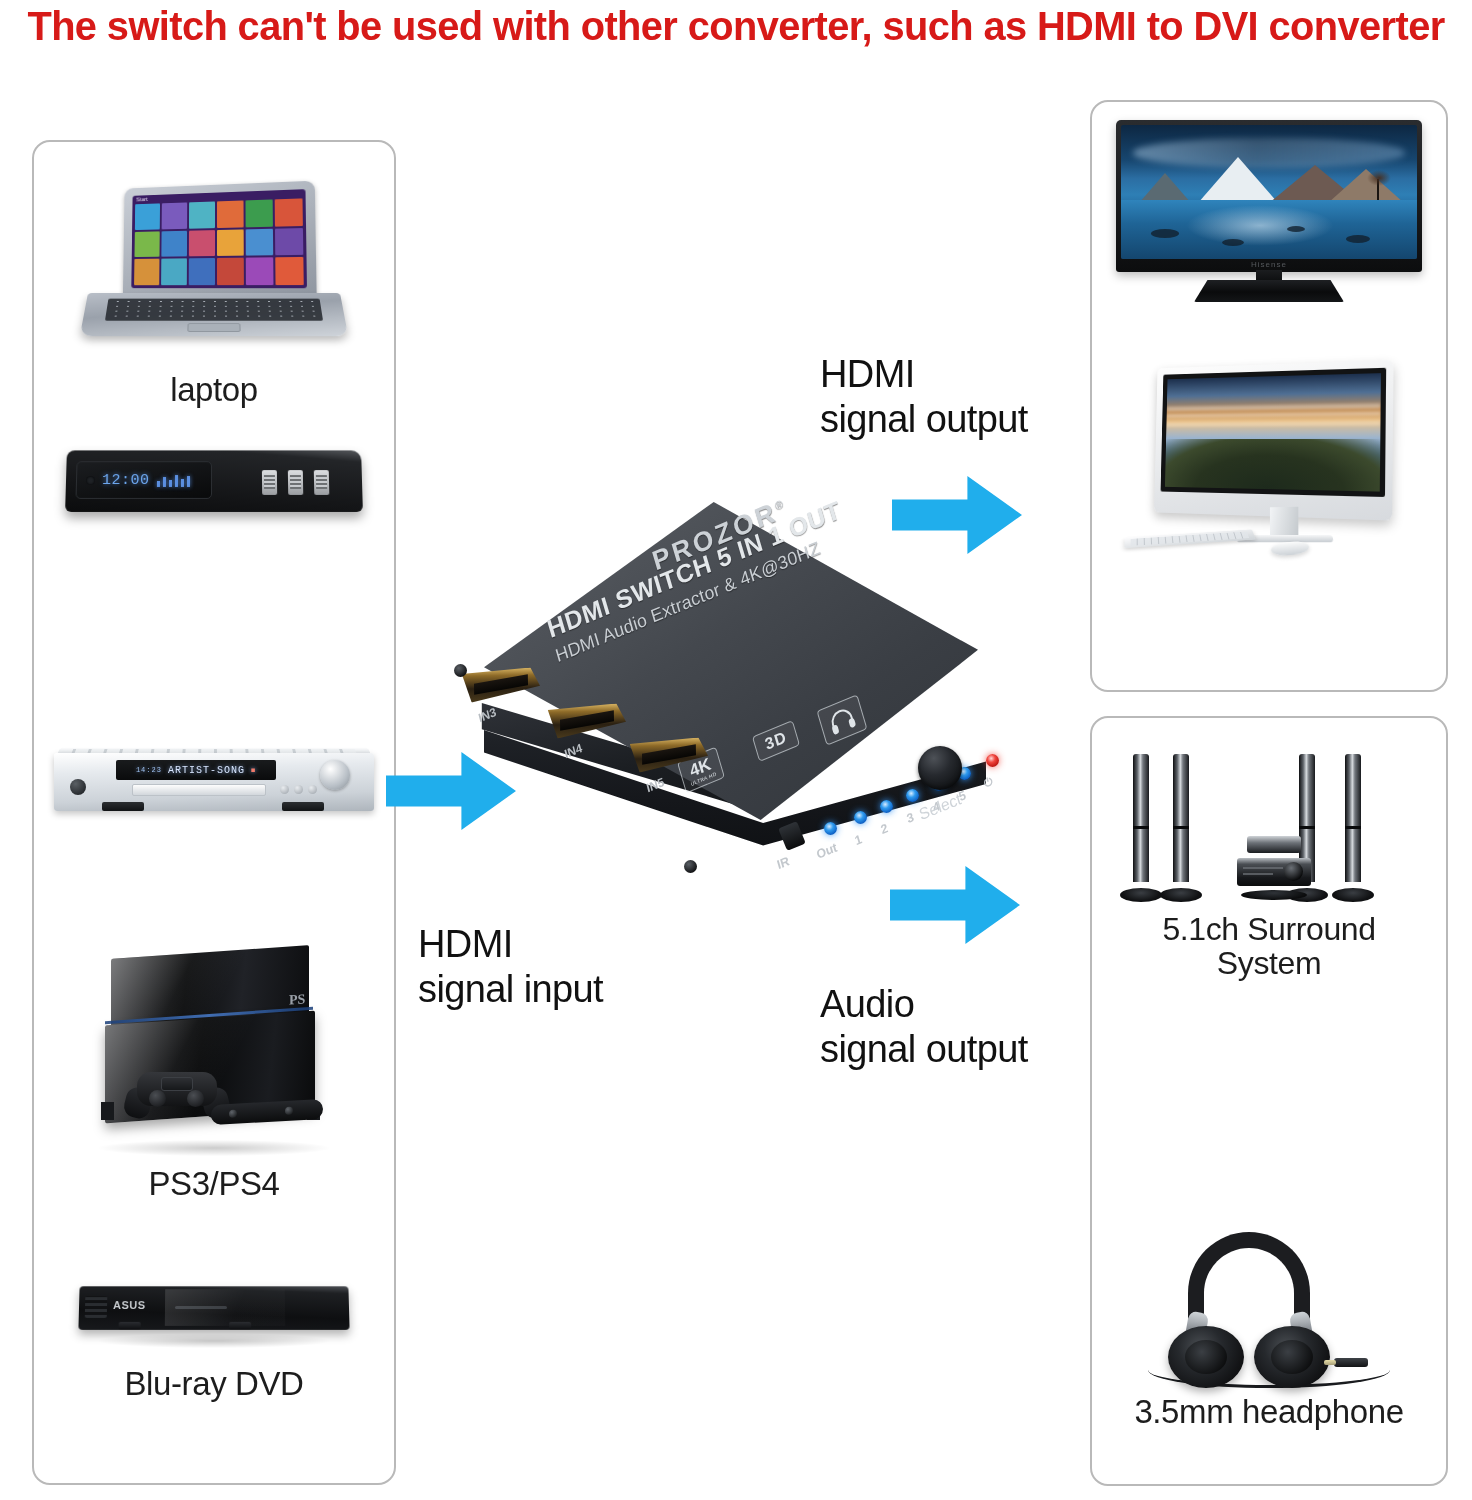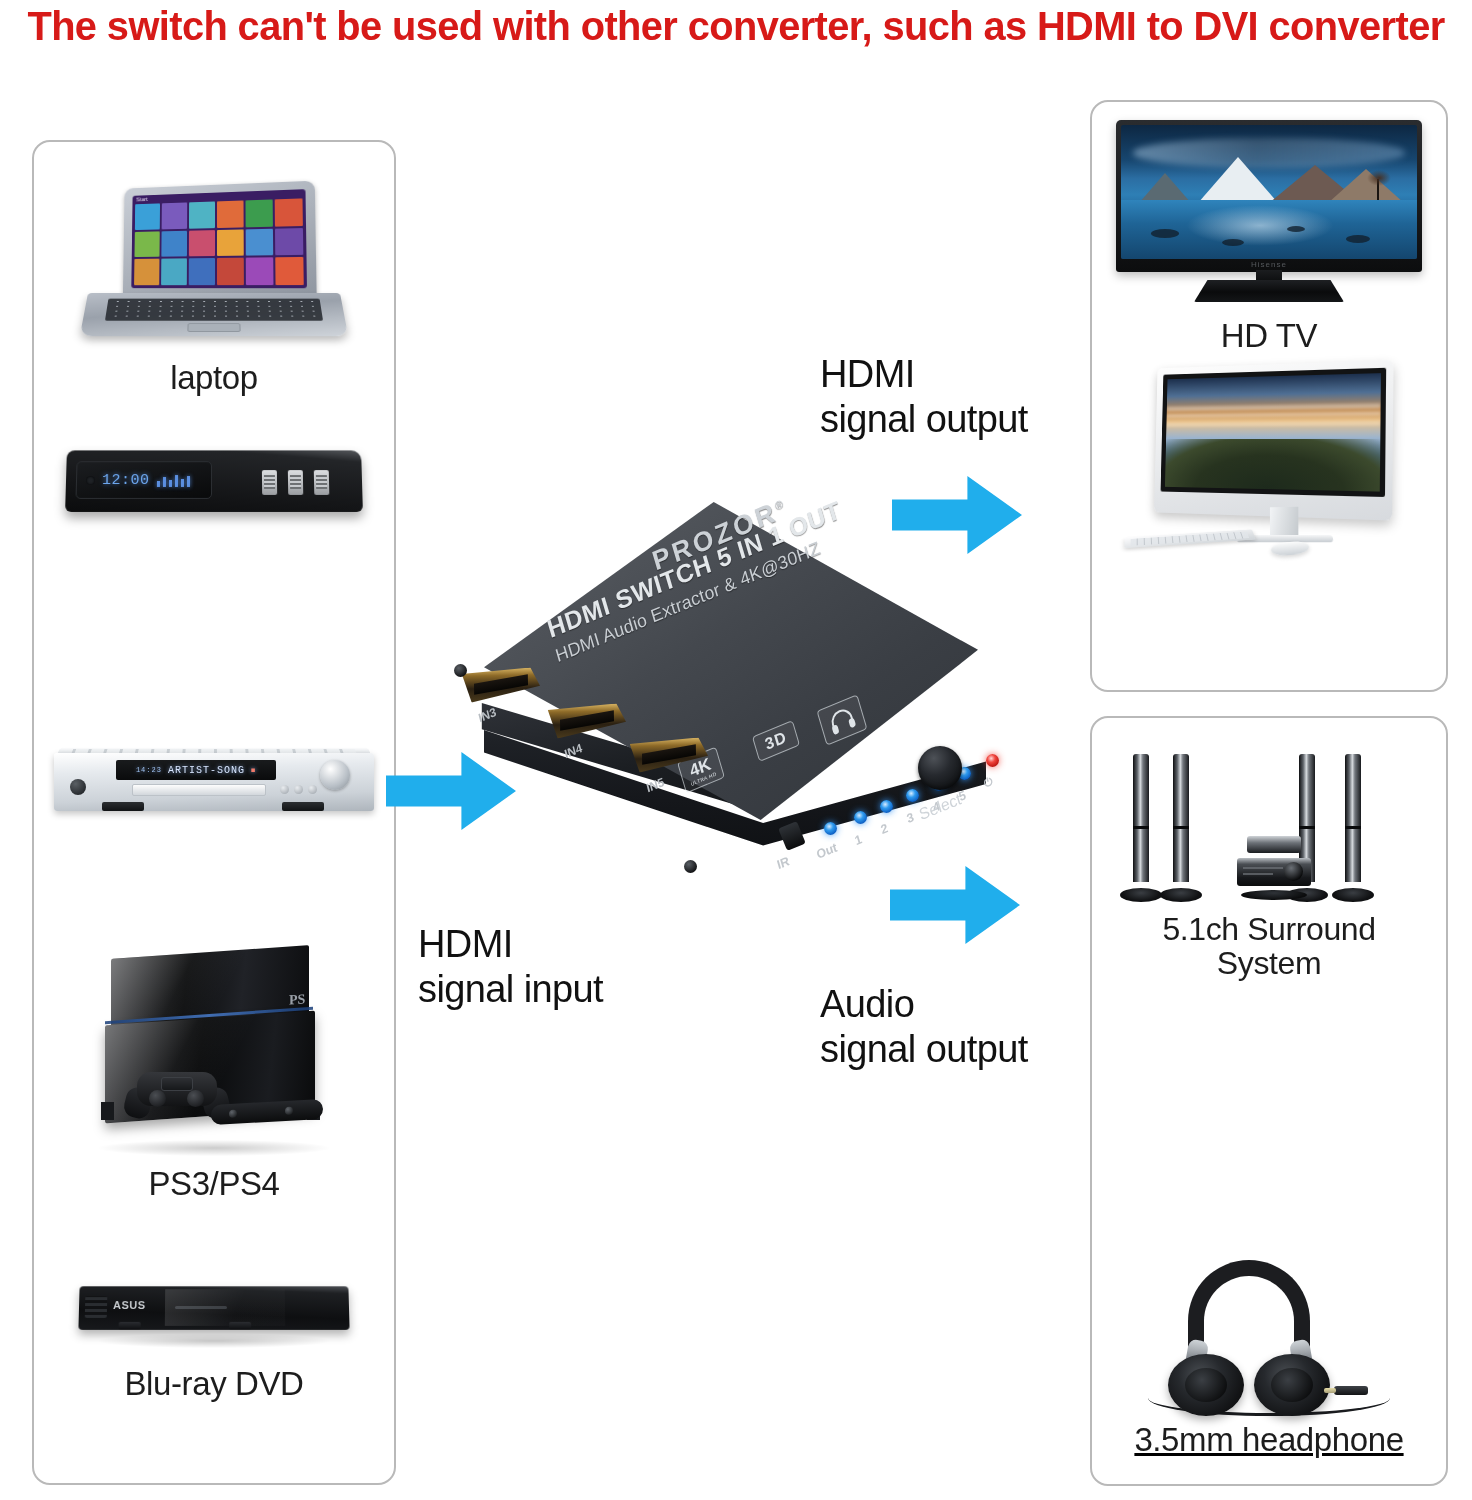--- a/index.html
+++ b/index.html
@@ -663,21 +663,21 @@
             <i style="background:#c4483a"></i>
               <i style="background:#9b4ab8"></i>
               <i style="background:#e05a3a"></i>
           </div>
         </div>
         <div class="lt-base">
           <div class="lt-keys"></div>
           <div class="lt-pad"></div>
         </div>
       </div>
-      <div class="caption" style="margin-top: 16px;">laptop</div>
+      <div class="caption" style="margin-top: 28px;">laptop</div>
     </div>
 
     <div class="cell" style="top: 300px;">
       <div class="art tvbox">
         <div class="tb-body">
           <div class="tb-face">
             <span class="tb-dot"></span>
             <span class="tb-clock">12:00</span>
             <span class="tb-bars">
                 <i style="height:6px"></i>
@@ -785,21 +785,20 @@
             <span class="rock" style="left:10%; bottom:16%; width:28px; height:9px;"></span>
             <span class="rock" style="left:34%; bottom:10%; width:22px; height:7px;"></span>
             <span class="rock" style="left:56%; bottom:20%; width:18px; height:6px;"></span>
             <span class="rock" style="left:76%; bottom:12%; width:24px; height:8px;"></span>
           </div>
           <span class="tv-brand">Hisense</span>
         </div>
         <div class="tv-neck"></div>
         <div class="tv-base"></div>
       </div>
-      <div class="caption" style="margin-top: 10px;">HD TV</div>
     </div>
 
     <div class="cell" style="top: 262px;">
       <div class="art hddisp">
         <div class="mon-frame">
           <div class="mon-screen">
             <span class="streak" style="top:26%"></span>
             <span class="streak" style="top:33%; height:3px"></span>
             <span class="streak" style="top:41%; height:4px; background:rgba(255,235,200,.45)"></span>
             <span class="hill"></span>
@@ -843,21 +842,21 @@
               <span class="drv"></span>
             </div>
           <div class="sub-foot"></div>
         </div>
       </div>
       <div class="caption two-line" style="margin-top: 6px; white-space: pre-line;">5.1ch Surround
 System</div>
     </div>
 
 
-    <div class="cell" style="top: 540px; text-decoration: underline;">
+    <div class="cell" style="top: 512px;">
       <div class="art headphone">
         <div class="hp-band"></div>
         <div class="hp-yoke-l"></div>
         <div class="hp-yoke-r"></div>
         <div class="hp-cable"></div>
         <div class="hp-cup-l"></div>
         <div class="hp-cup-r"></div>
         <div class="hp-jack"></div>
       </div>
       <div class="caption" style="margin-top: 4px;">3.5mm headphone</div>

